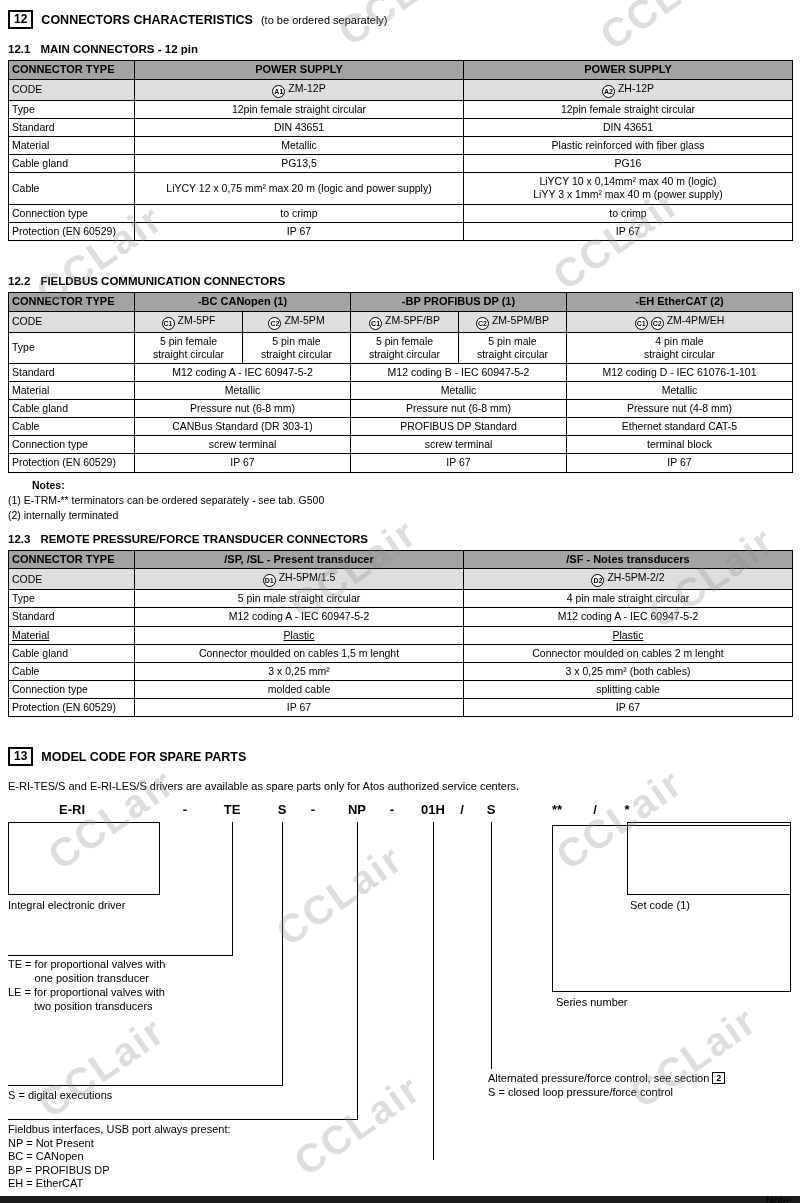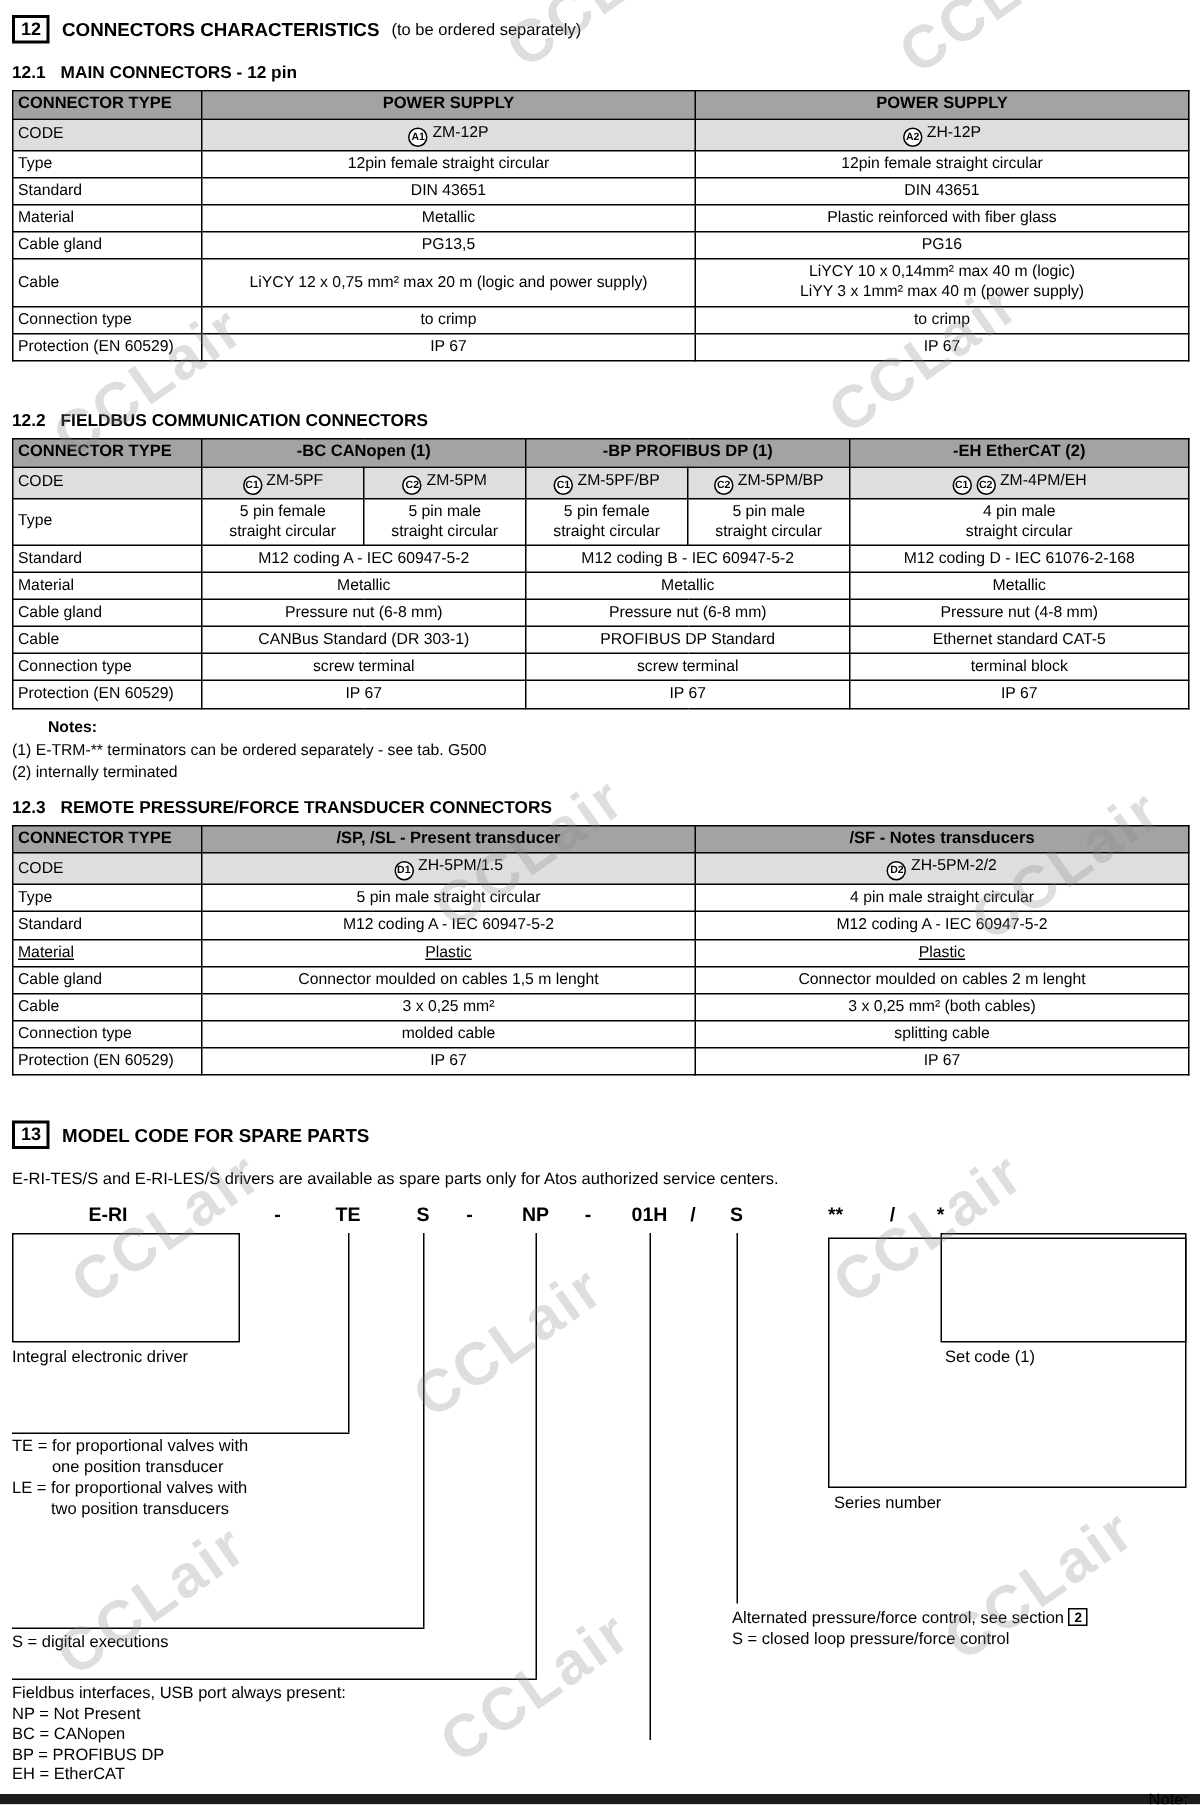--- a/index.html
+++ b/index.html
@@ -188,21 +188,21 @@
 straight circular</td>
         <td>5 pin male
 straight circular</td>
         <td>4 pin male
 straight circular</td>
       </tr>
       <tr>
         <td class="lbl">Standard</td>
         <td colspan="2">M12 coding A - IEC 60947-5-2</td>
         <td colspan="2">M12 coding B - IEC 60947-5-2</td>
-        <td>M12 coding D - IEC 61076-2-168</td>
+        <td>M12 coding D - IEC 61076-1-101</td>
       </tr>
       <tr>
         <td class="lbl">Material</td>
         <td colspan="2">Metallic</td>
         <td colspan="2">Metallic</td>
         <td>Metallic</td>
       </tr>
       <tr>
         <td class="lbl">Cable gland</td>
         <td colspan="2">Pressure nut (6-8 mm)</td>

